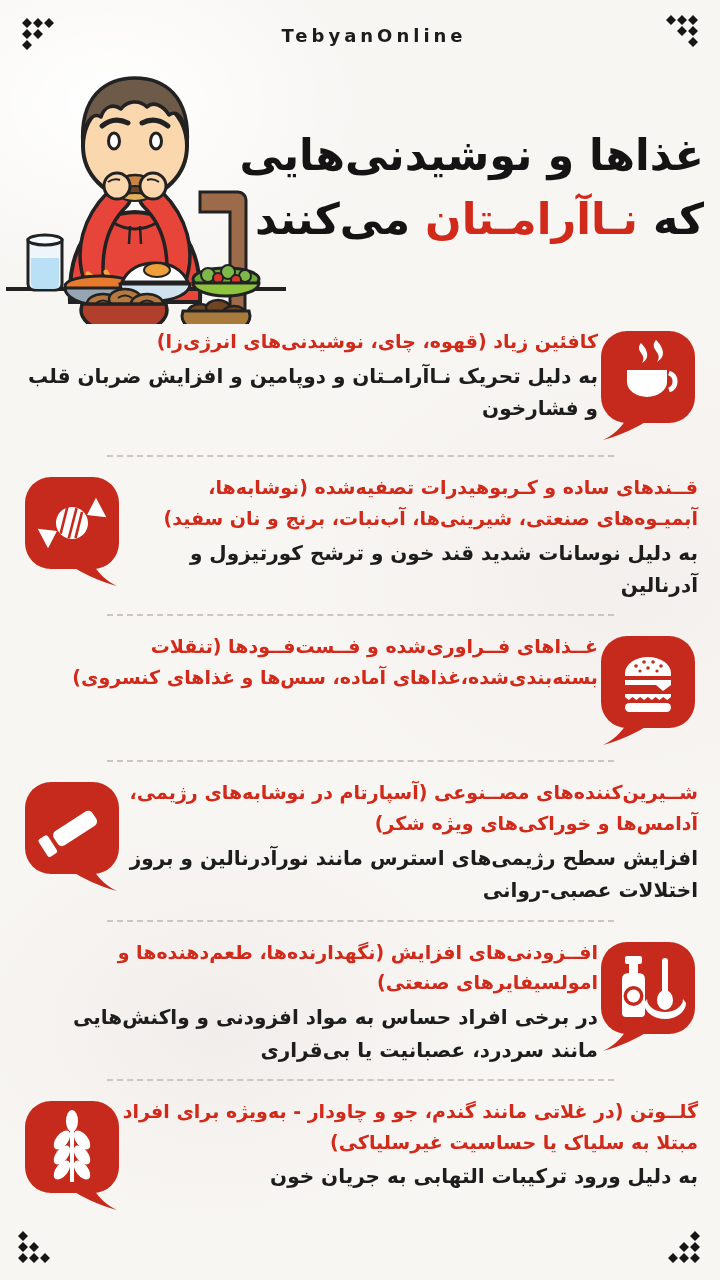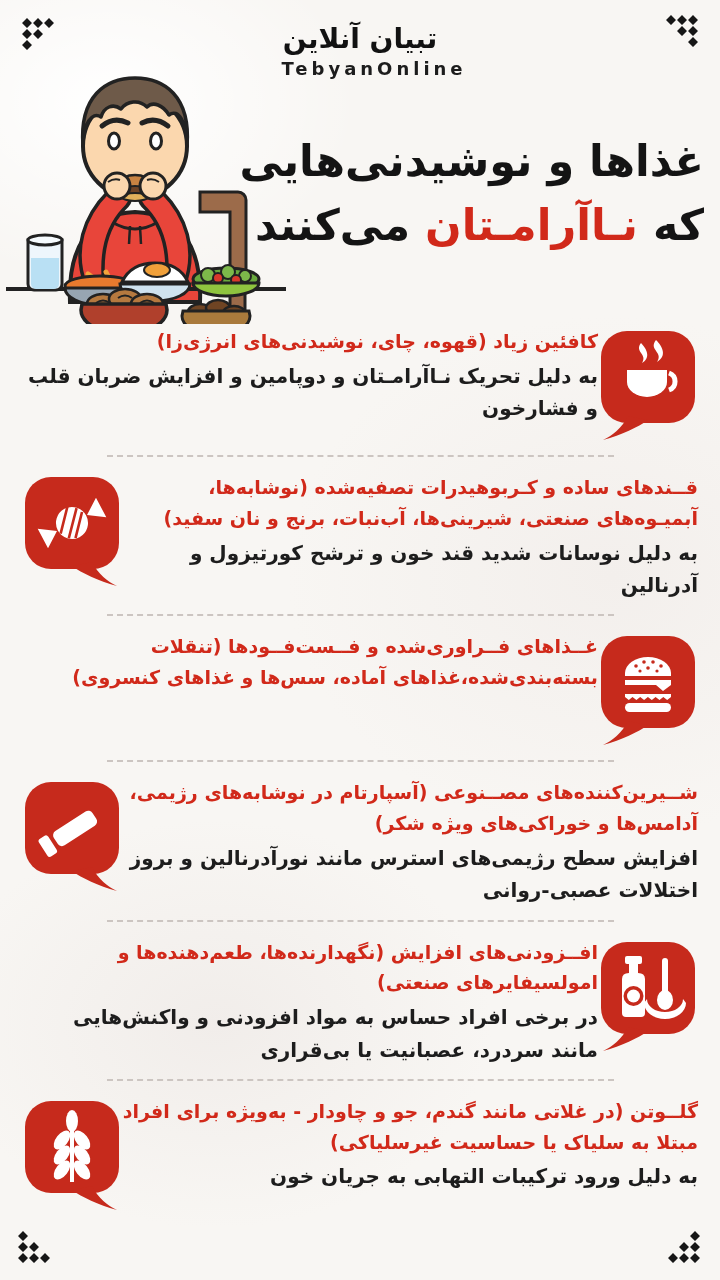--- a/index.html
+++ b/index.html
@@ -20,21 +20,21 @@
   .corner.tr { top:13px;  right:20px; transform:scale(-1,-1); }
   .corner.bl { bottom:15px; left:16px; }
   .corner.br { bottom:15px; right:18px; transform:scaleX(-1); }
   
   .header { position:absolute; top:22px; left:0; right:0; text-align:center; }
   .logo-fa { font-size:28px; font-weight:bold; color:#121212; letter-spacing:-1px; }
   .logo-en { font-size:18px; color:#1c1c1c; letter-spacing:4px; direction:ltr; margin-top:3px; font-weight:bold;margin-left:28px; }
   
   .illustration { position:absolute; top:42px; left:2px; width:288px; height:282px; }
   .page-title {
-    position:absolute; top:130px; right:16px; text-align:right;
+    position:absolute; top:124px; right:16px; text-align:right;
     font-size:43px; line-height:1.48; font-weight:bold; color:#141414; margin:0;
     letter-spacing:-1px;
   }
   .page-title .hl { color:#d1291a;text-align:center; }
   
   .items { position:absolute; top:320px; right:22px; left:22px; }
   .item { display:flex; align-items:flex-start; padding:4px 0; }
   .bubble { flex:0 0 auto; width:100px; height:114px; margin-top:4px; }
   .item-text { flex:1 1 auto; text-align:right; padding-top:2px; }
   .item-title { margin:0; font-size:19px; font-weight:bold; color:#d1291a; line-height:1.62; letter-spacing:-0.3px; }
@@ -53,21 +53,20 @@
       <path fill="#161616" d="M7 6l5 5-5 5-5-5zM7 17l5 5-5 5-5-5zM18 17l5 5-5 5-5-5zM7 28l5 5-5 5-5-5zM18 28l5 5-5 5-5-5zM29 28l5 5-5 5-5-5z"></path>
     </svg>
   <svg class="corner bl" viewBox="0 0 40 40">
       <path fill="#161616" d="M7 6l5 5-5 5-5-5zM7 17l5 5-5 5-5-5zM18 17l5 5-5 5-5-5zM7 28l5 5-5 5-5-5zM18 28l5 5-5 5-5-5zM29 28l5 5-5 5-5-5z"></path>
     </svg>
   <svg class="corner br" viewBox="0 0 40 40">
       <path fill="#161616" d="M7 6l5 5-5 5-5-5zM7 17l5 5-5 5-5-5zM18 17l5 5-5 5-5-5zM7 28l5 5-5 5-5-5zM18 28l5 5-5 5-5-5zM29 28l5 5-5 5-5-5z"></path>
     </svg>
 
   <div class="header">
-    <div class="logo-fa">تبیان آنلاین</div>
     <div class="logo-en">TebyanOnline</div>
   </div>
 
   <svg class="illustration" viewBox="0 0 288 282">
 
     <path d="M198 150h38a8 8 0 0 1 8 8v86h-16v-74h-30z" fill="#9c6b4a" stroke="#222" stroke-width="3"></path>
     <rect x="228" y="242" width="15" height="30" fill="#9c6b4a" stroke="#222" stroke-width="3"></rect>
 
     <circle cx="133" cy="104" r="52" fill="#fbd7ae" stroke="#222" stroke-width="4"></circle>
     <path d="M81 104C77 54 104 36 133 36c29 0 56 18 52 68 0-24-9-38-18-31-6-10-16-14-22-8-8-8-20-6-26 2-8-6-17-2-20 8-9-6-18 7-18 29z" fill="#6e5a49" stroke="#222" stroke-width="3.5" stroke-linejoin="round"></path>

